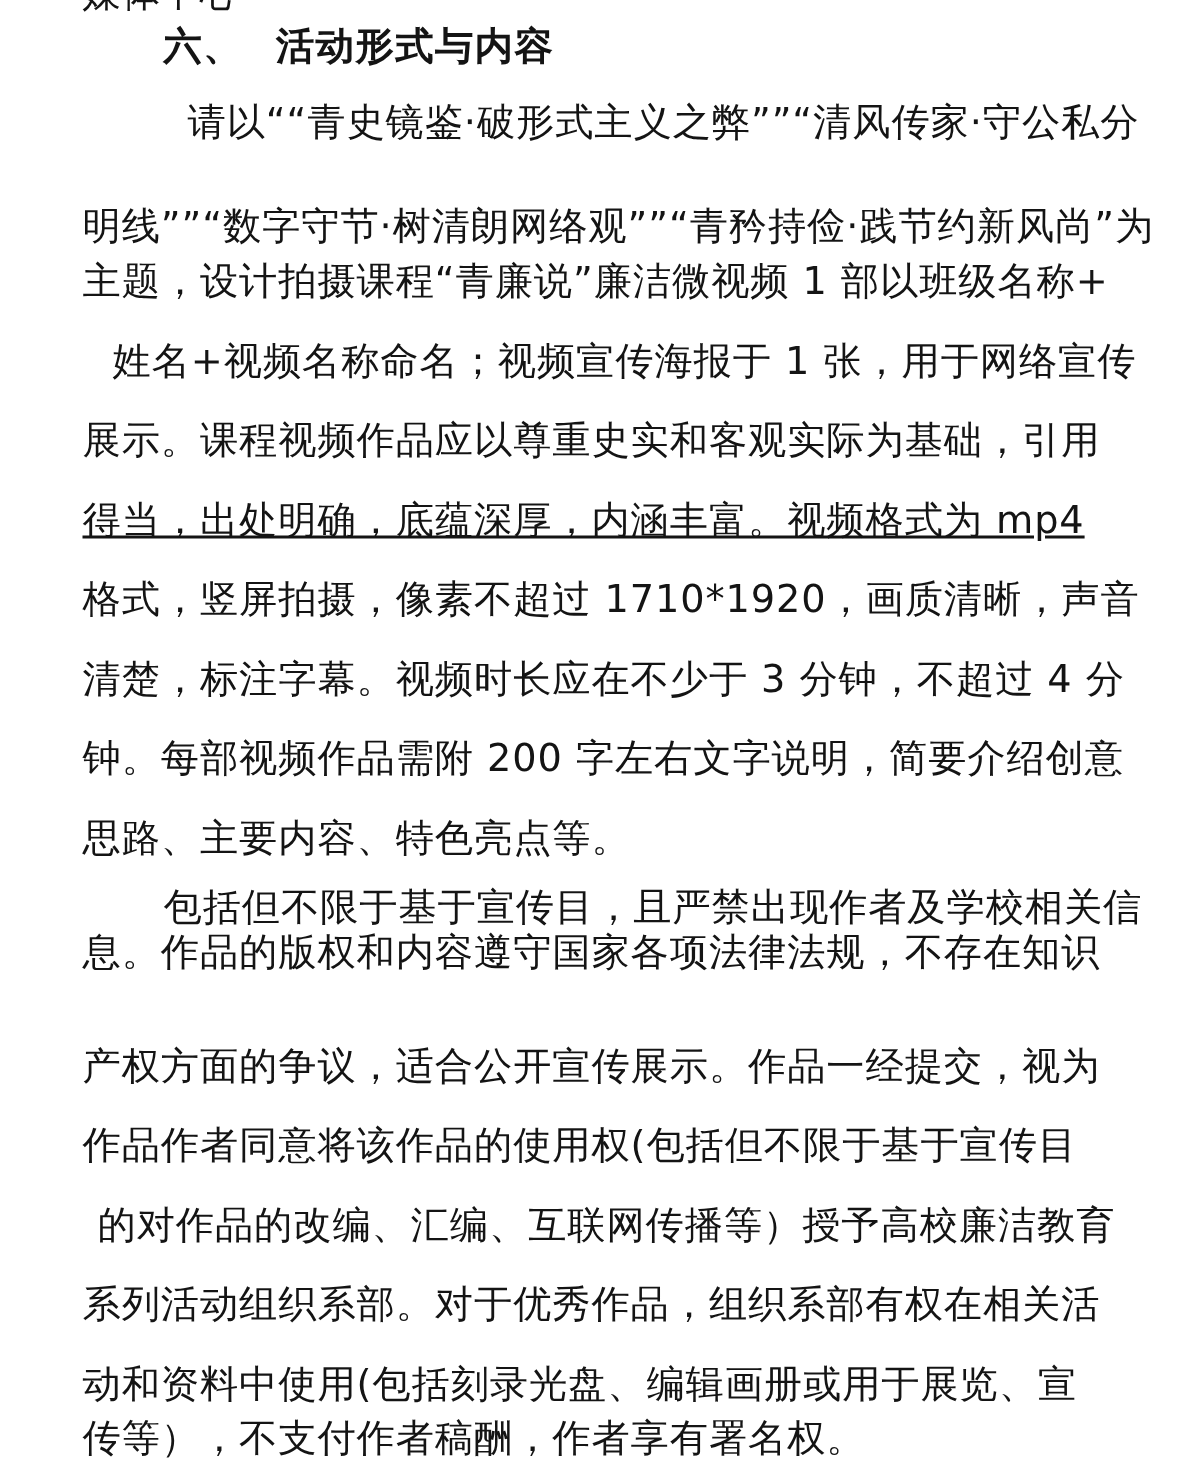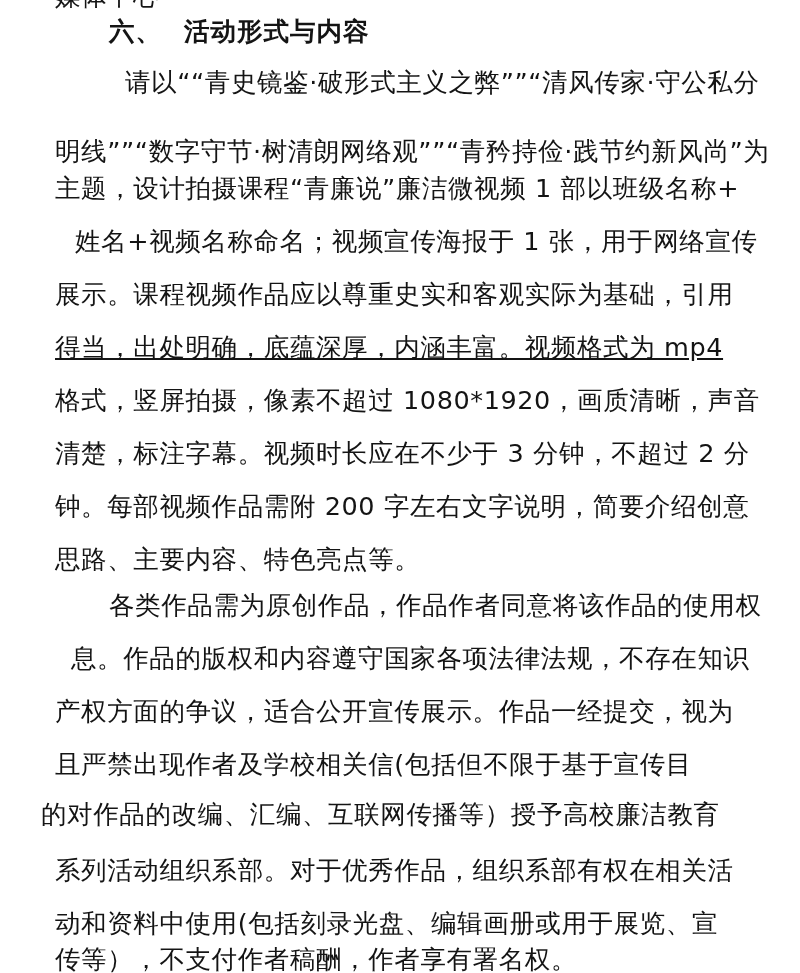--- a/index.html
+++ b/index.html
@@ -56,29 +56,29 @@
     <span class="num">六、</span><span>活动形式与内容</span>
   </div>
 
   <div>
     <div class="line" style="left:109px; top:67px;margin-left:16px;">请以““青史镜鉴·破形式主义之弊””“清风传家·守公私分</div>
     <div class="line" style="left:55px; top:120px;margin-top:16px;">明线””“数字守节·树清朗网络观””“青矜持俭·践节约新风尚”为</div>
     <div class="line" style="left:55px; top:173px;">主题，设计拍摄课程“青廉说”廉洁微视频 1 部以班级名称+</div>
     <div class="line" style="left:55px; top:226px;margin-left:20px;">姓名+视频名称命名；视频宣传海报于 1 张，用于网络宣传</div>
     <div class="line" style="left:55px; top:279px;">展示。课程视频作品应以尊重史实和客观实际为基础，引用</div>
     <div class="line" style="left:55px; top:332px;text-decoration:underline;">得当，出处明确，底蕴深厚，内涵丰富。视频格式为 mp4</div>
-    <div class="line" style="left:55px; top:385px;">格式，竖屏拍摄，像素不超过 1080*1920，画质清晰，声音</div>
-    <div class="line" style="left:55px; top:438px;">清楚，标注字幕。视频时长应在不少于 3 分钟，不超过 2 分</div>
+    <div class="line" style="left:55px; top:385px;">格式，竖屏拍摄，像素不超过 1710*1920，画质清晰，声音</div>
+    <div class="line" style="left:55px; top:438px;">清楚，标注字幕。视频时长应在不少于 3 分钟，不超过 4 分</div>
     <div class="line" style="left:55px; top:491px;">钟。每部视频作品需附 200 字左右文字说明，简要介绍创意</div>
     <div class="line" style="left:55px; top:544px;">思路、主要内容、特色亮点等。</div>
   </div>
 
   <div>
-    <div class="line" style="left:109px; top:590px;">各类作品需为原创作品，作品作者同意将该作品的使用权</div>
-    <div class="line" style="left:55px; top:643px;margin-left:16px;">息。作品的版权和内容遵守国家各项法律法规，不存在知识</div>
+    <div class="line" style="left:109px; top:590px;">包括但不限于基于宣传目，且严禁出现作者及学校相关信</div>
+    <div class="line" style="left:55px; top:620px;">息。作品的版权和内容遵守国家各项法律法规，不存在知识</div>
     <div class="line" style="left:55px; top:696px;">产权方面的争议，适合公开宣传展示。作品一经提交，视为</div>
-    <div class="line" style="left:55px; top:749px;">且严禁出现作者及学校相关信(包括但不限于基于宣传目</div>
-    <div class="line" style="left:41px; top:802px;font-family:Liberation Mono, monospace;">的对作品的改编、汇编、互联网传播等）授予高校廉洁教育</div>
+    <div class="line" style="left:55px; top:749px;">作品作者同意将该作品的使用权(包括但不限于基于宣传目</div>
+    <div class="line" style="left:65px; top:802px;">的对作品的改编、汇编、互联网传播等）授予高校廉洁教育</div>
     <div class="line" style="left:55px; top:855px;">系列活动组织系部。对于优秀作品，组织系部有权在相关活</div>
     <div class="line" style="left:55px; top:908px;">动和资料中使用(包括刻录光盘、编辑画册或用于展览、宣</div>
     <div class="line" style="left:55px; top:944px;">传等），不支付作者稿酬，作者享有署名权。</div>
   </div>
 </div>
 
 </body></html>

